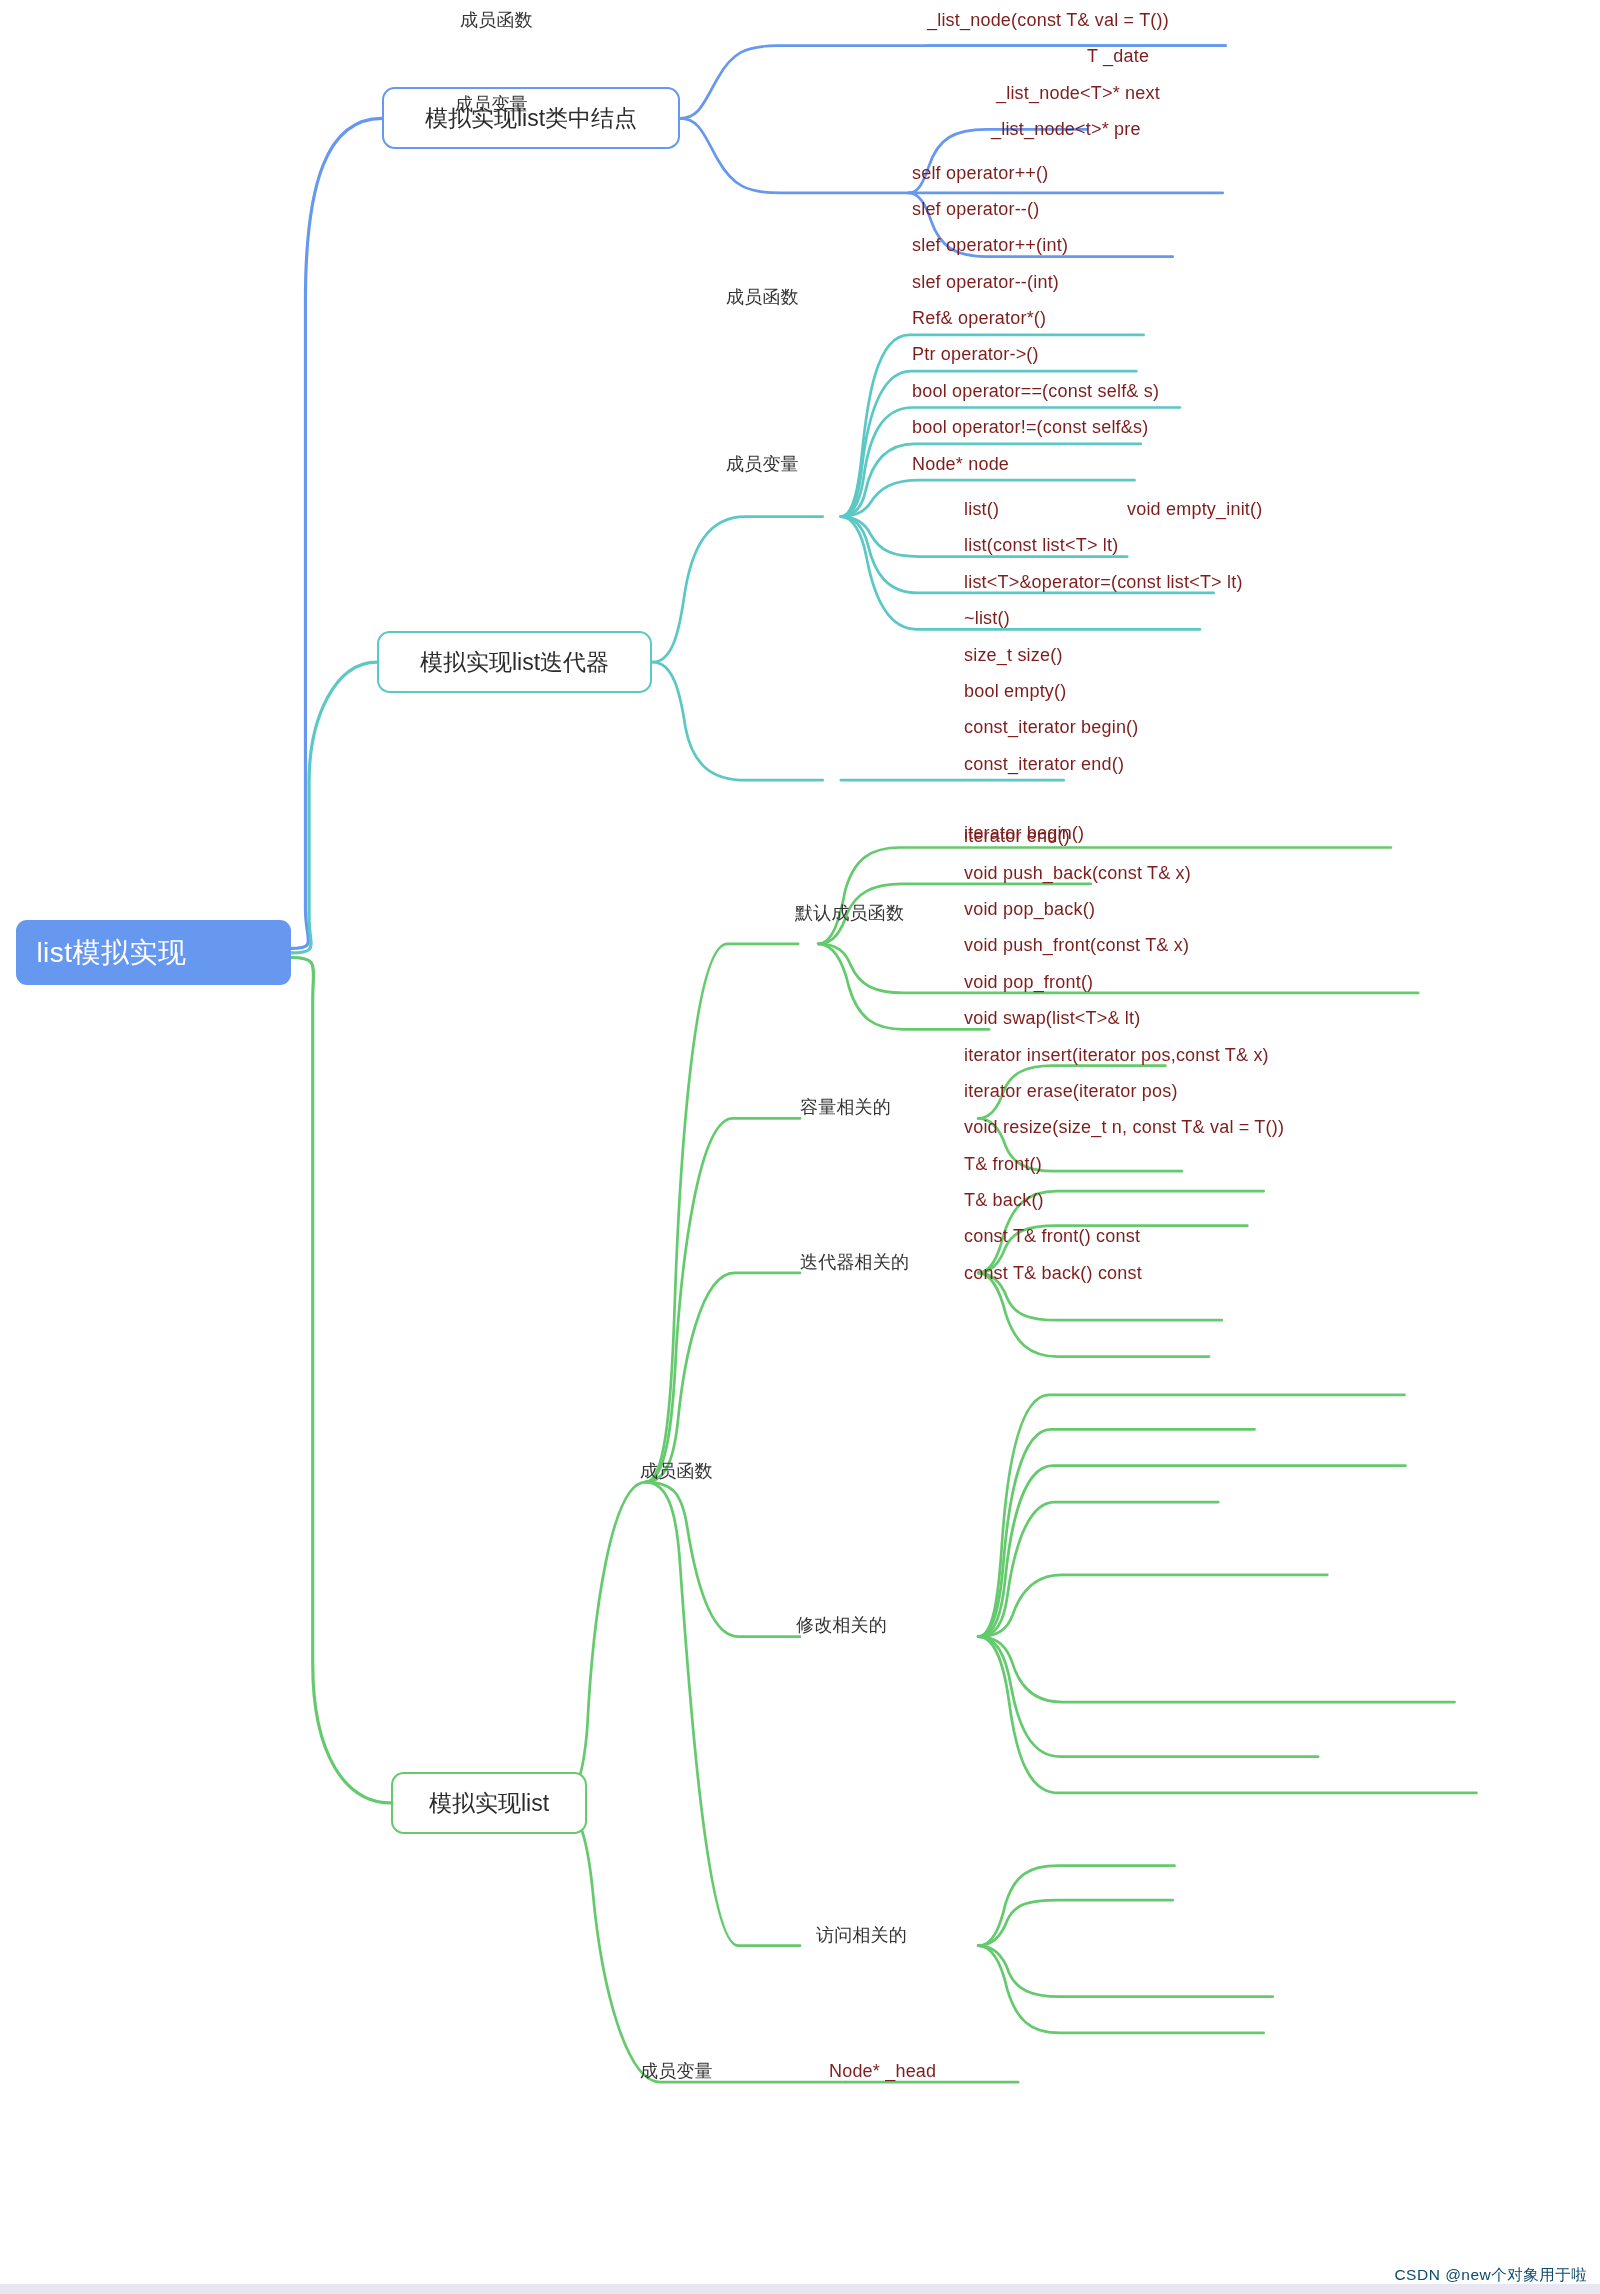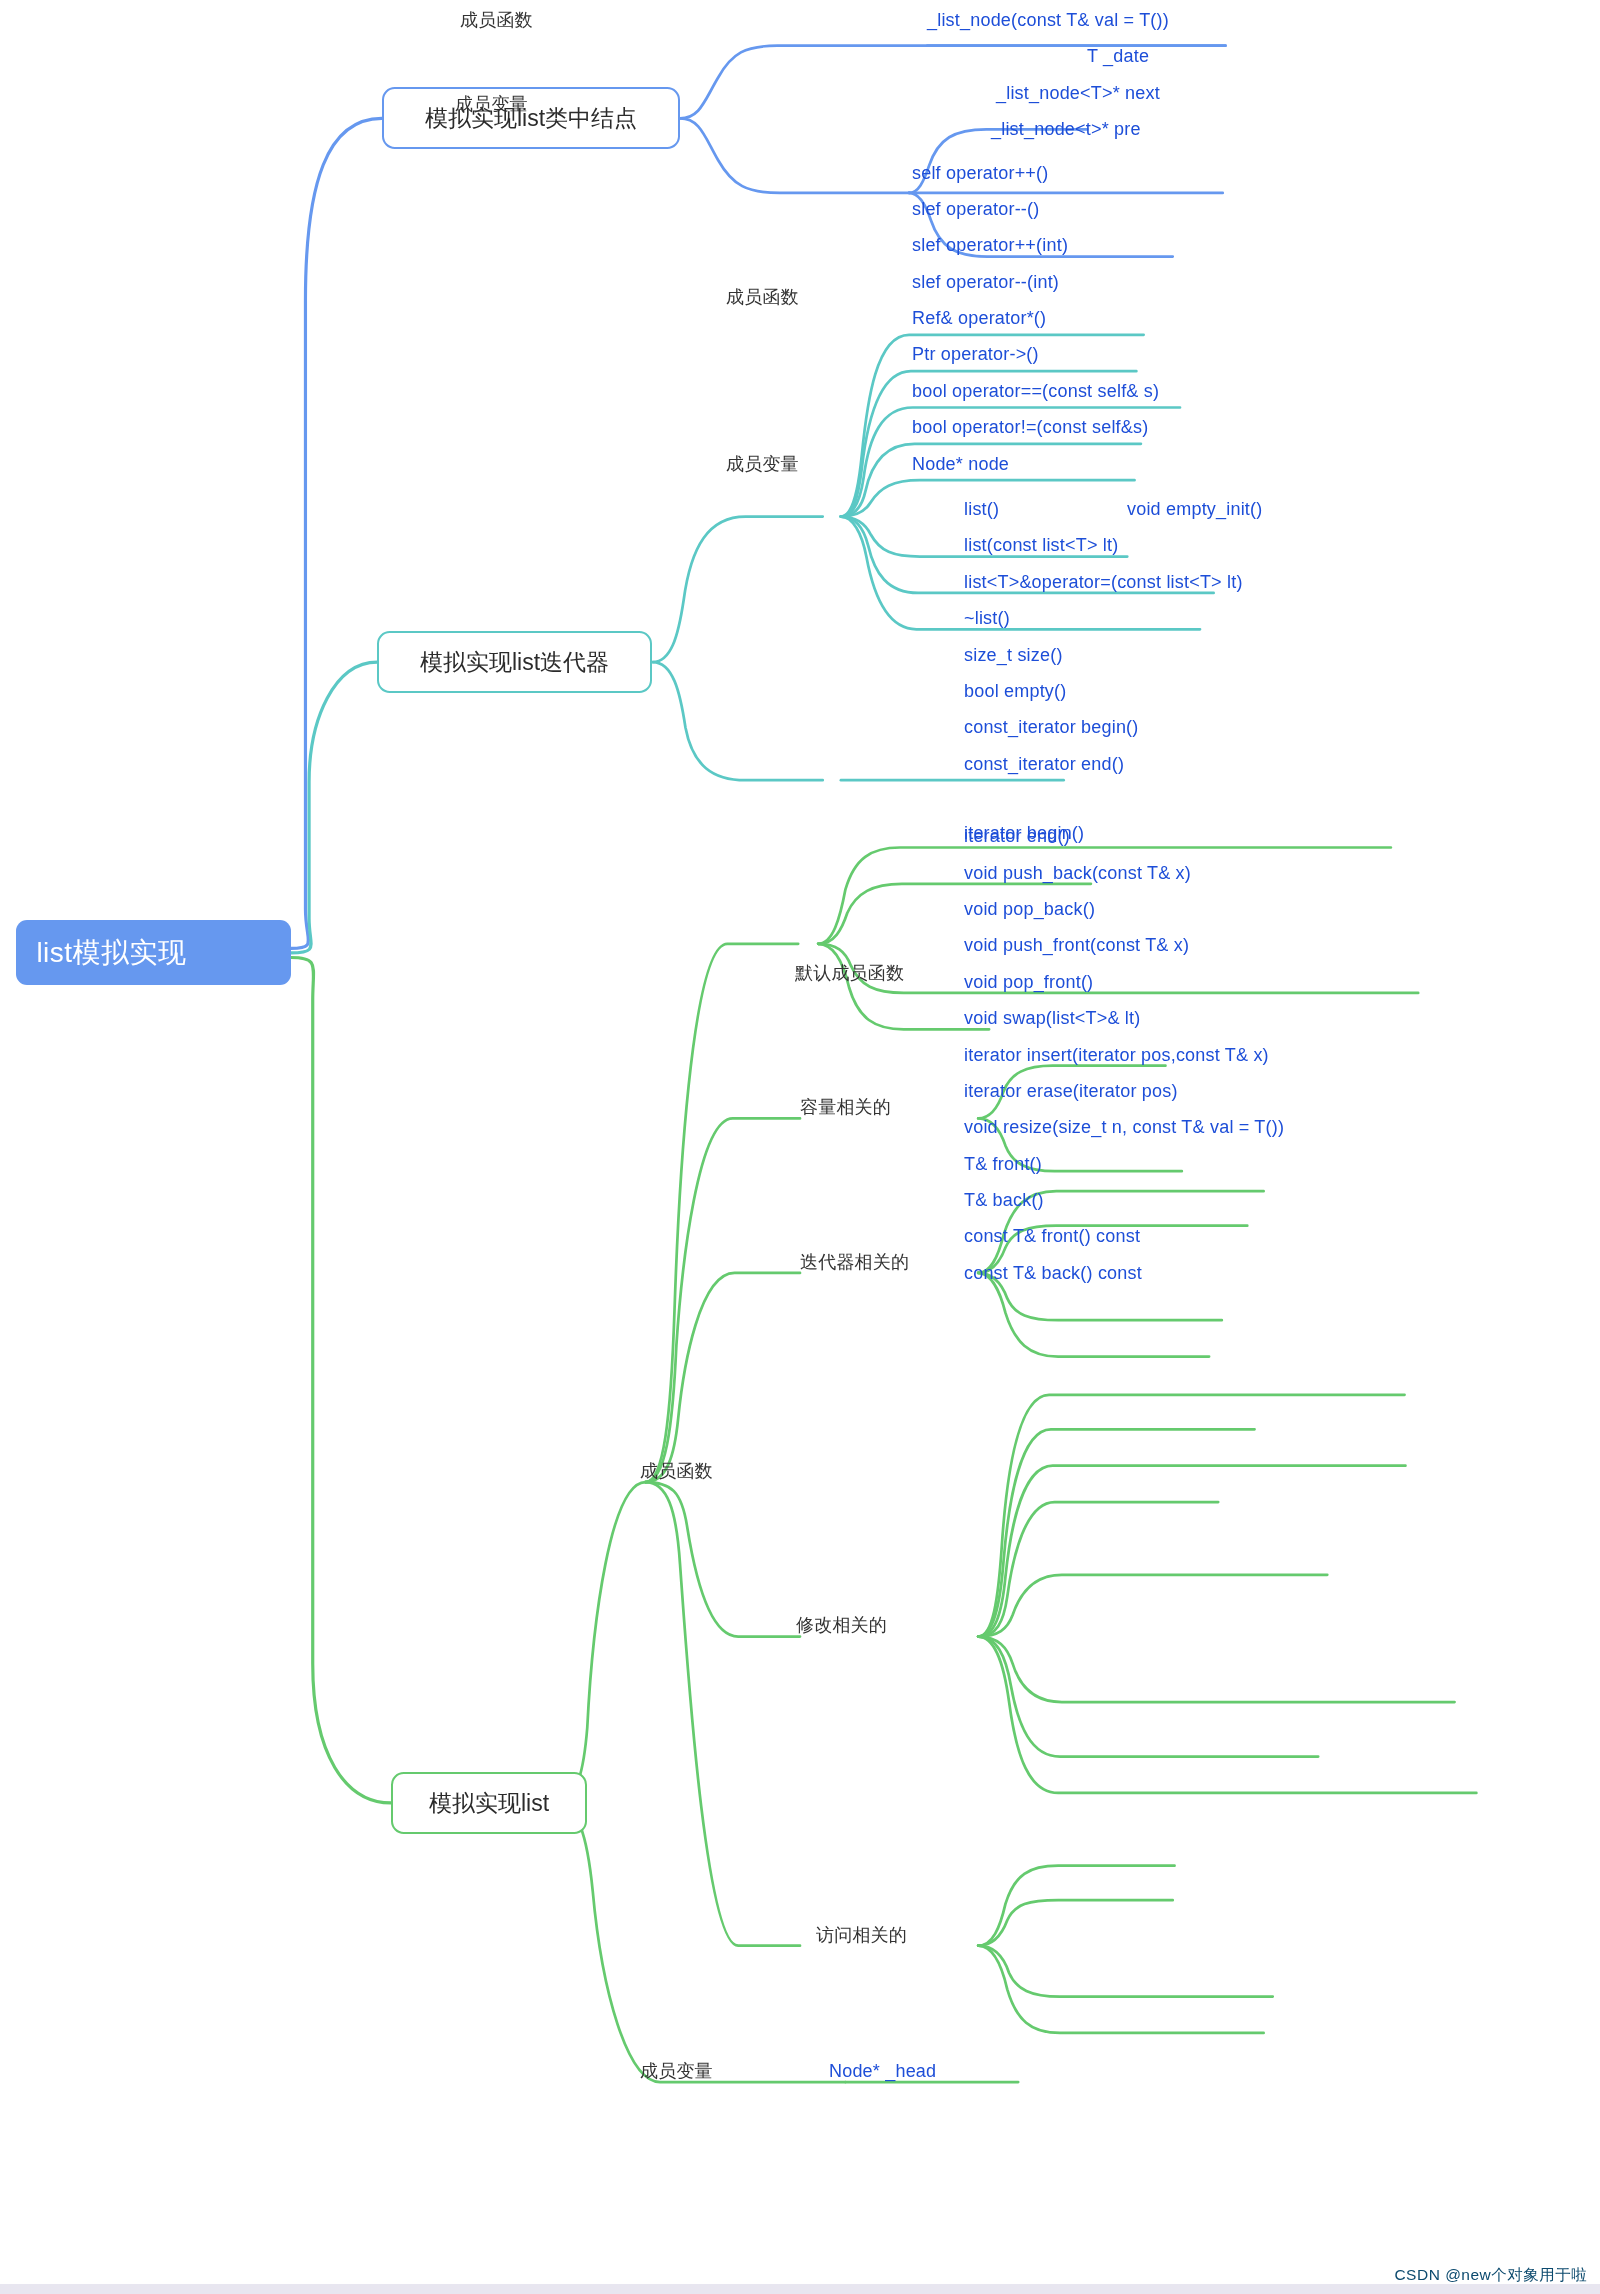--- a/index.html
+++ b/index.html
@@ -59,21 +59,21 @@
     color: #2b2b2b;
   }
   .box-node.cyan { border-color: #5bc8c5; }
   .box-node.green { border-color: #65ca6e; }
 
   
   .text-node {
     display: flex;
     align-items: center;
     font-size: 18px;
-    color: #1d4ed8;
+    color: #7f1d1d;
     letter-spacing: 0.2px;
   }
   .text-node.cat {
     color: #333333;
   }
   .watermark {
     position: absolute;
     right: 12.7px;
     bottom: 9px;
     font-size: 15.5px;
@@ -235,21 +235,21 @@
   </div>
 
   <div class="node box-node green" style="left:391px; top:1772px; width:196px; height:62px;">
     <span>模拟实现list</span>
   </div>
 
   <div class="node text-node cat" style="left:640px; top:1462px;">
     <span>成员函数</span>
   </div>
 
-  <div class="node text-node cat" style="left:795px; top:964px;">
+  <div class="node text-node cat" style="left:795px; top:904px;">
     <span>默认成员函数</span>
   </div>
   <div class="node text-node" style="left:964px; top:500px;">
     <span>list()</span>
   </div>
   <div class="node text-node" style="left:1127px; top:500px;">
     <span>void empty_init()</span>
   </div>
   <div class="node text-node" style="left:964px; top:536px;">
     <span>list(const list&lt;T&gt; lt)</span>

